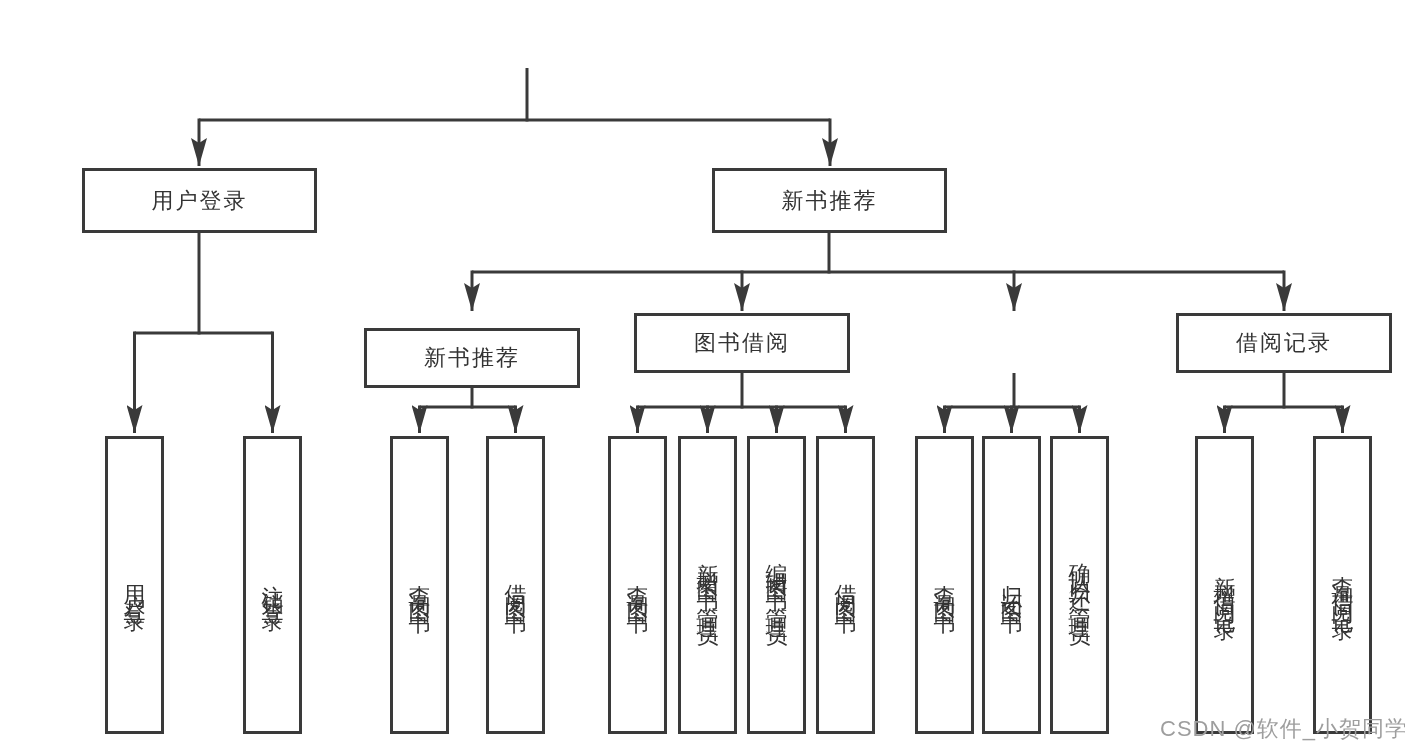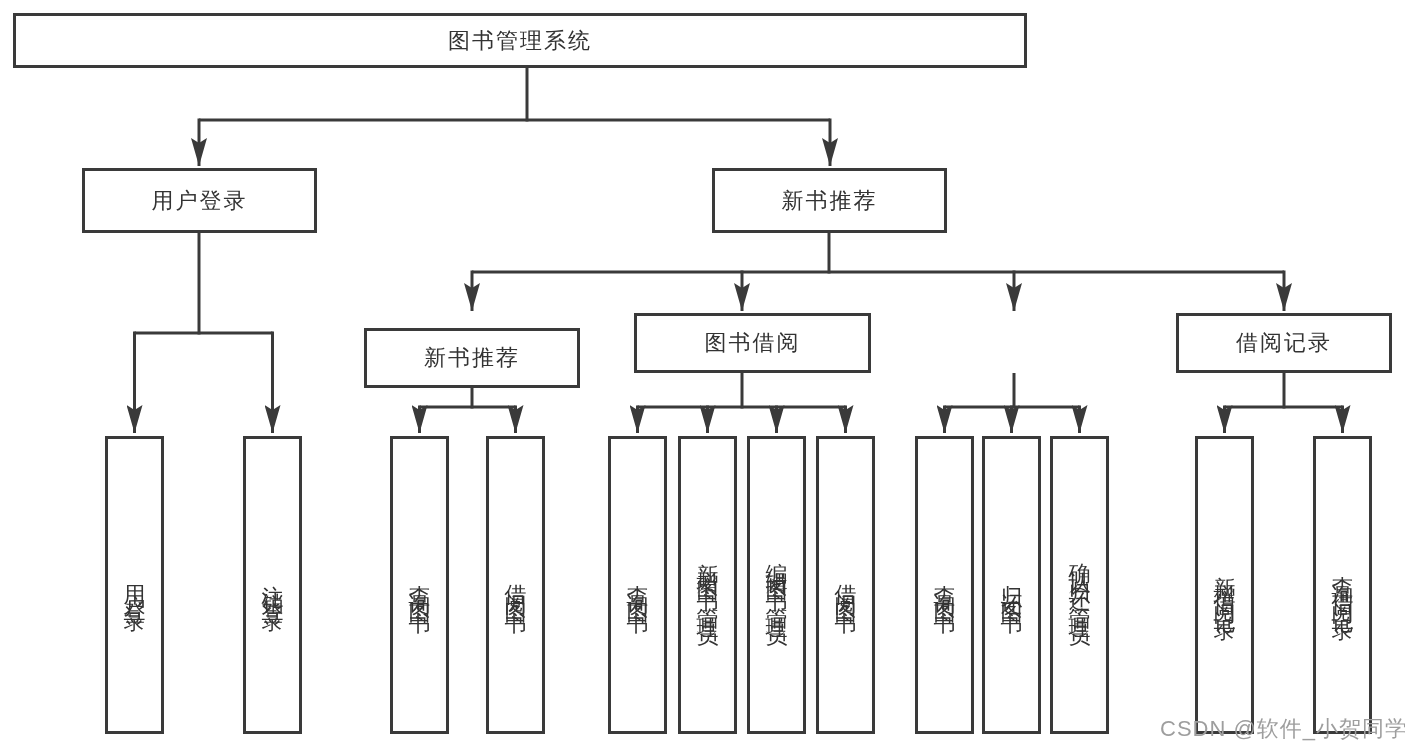--- a/index.html
+++ b/index.html
@@ -102,35 +102,32 @@
     </g>
 
     <g>
       <line x1="1284" y1="373" x2="1284" y2="408.5"></line>
       <line x1="1224.5" y1="407" x2="1342.5" y2="407"></line>
       <line x1="1224.5" y1="405.5" x2="1224.5" y2="433" marker-end="url(#arrow)"></line>
       <line x1="1342.5" y1="405.5" x2="1342.5" y2="433" marker-end="url(#arrow)"></line>
     </g>
   </svg>
 
-  <div class="node h" style="left:13px; top:13px; width:1014px; height:55px;">
-    <span>图书管理系统</span>
-  </div>
 
   <div class="node h" style="left:82px; top:168px; width:235px; height:65px;">
     <span>用户登录</span>
   </div>
   <div class="node h" style="left:712px; top:168px; width:235px; height:65px;">
     <span>新书推荐</span>
   </div>
 
   <div class="node h" style="left:364px; top:328px; width:216px; height:60px;">
     <span>新书推荐</span>
   </div>
-  <div class="node h" style="left:634px; top:313px; width:237px; height:60px;">
+  <div class="node h" style="left:634px; top:313px; width:216px; height:60px;">
     <span>图书借阅</span>
   </div>
   <div class="node h" style="left:1176px; top:313px; width:216px; height:60px;">
     <span>借阅记录</span>
   </div>
 
   <div class="node v" style="left:105px; top:436px; width:59px; height:298px;">
     <span>用户登录</span>
   </div>
   <div class="node v" style="left:243px; top:436px; width:59px; height:298px;">

